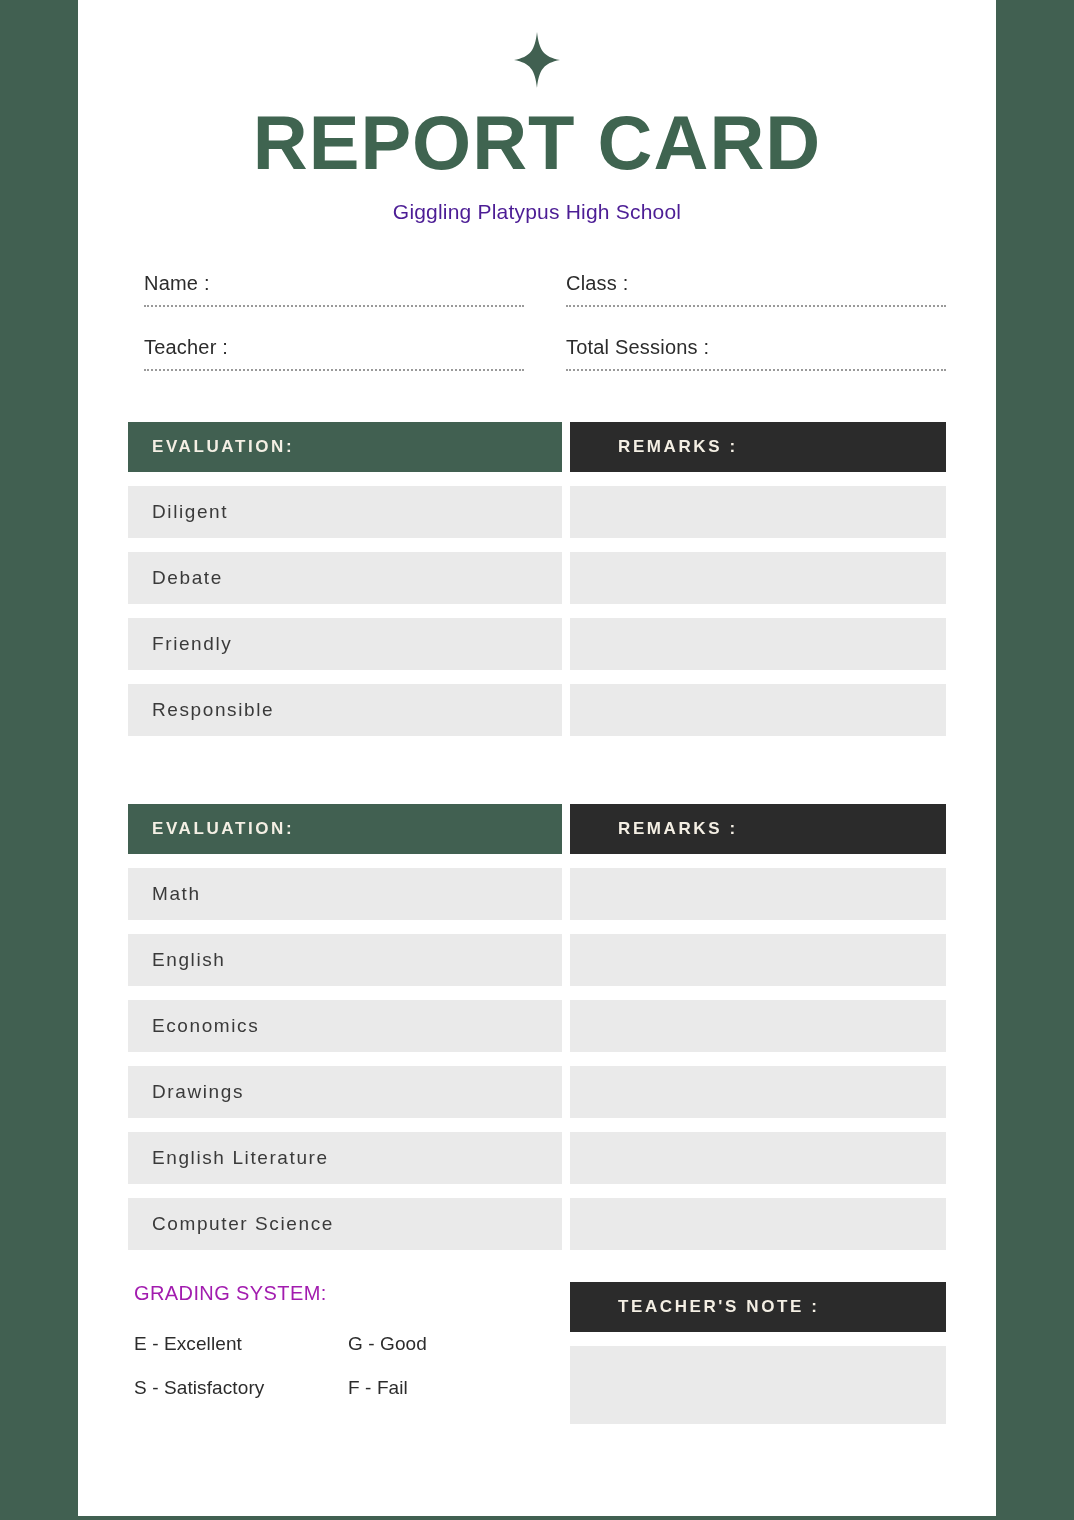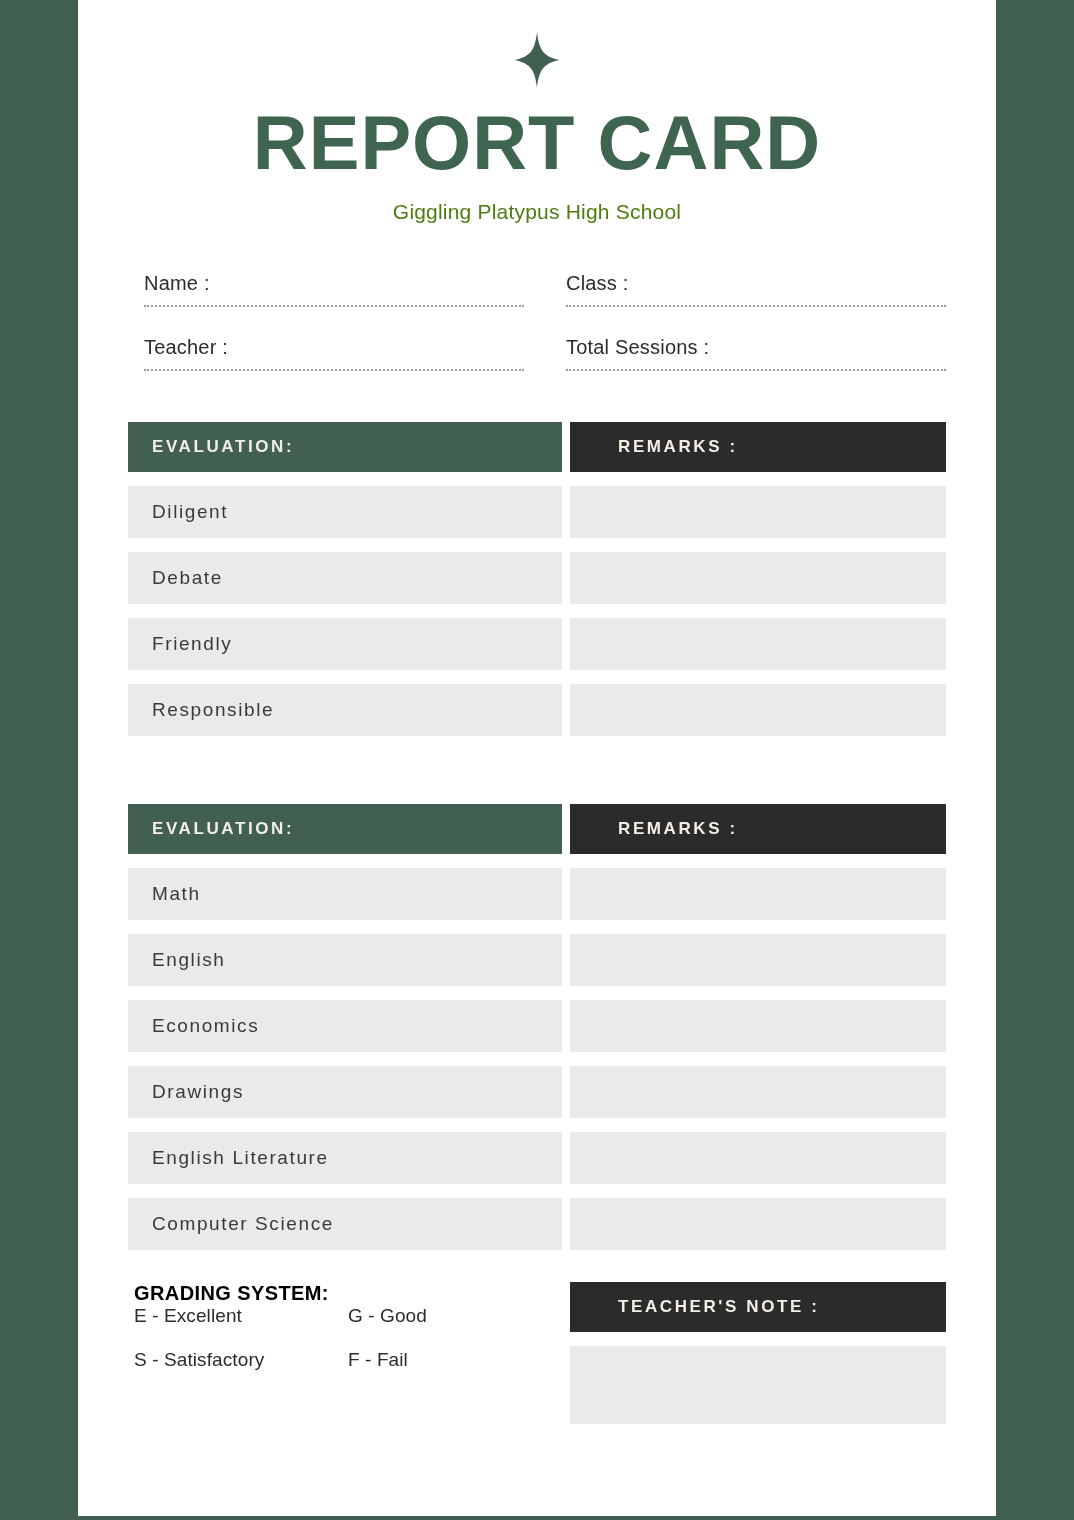--- a/index.html
+++ b/index.html
@@ -46,21 +46,21 @@
     line-height: 82px;
     font-weight: 700;
     letter-spacing: 1px;
     color: #3F6450;
     margin-top: 14px;
     font-family: "Liberation Sans", sans-serif;
   }
   .subtitle {
     text-align: center;
     font-size: 21px;
-    color: #4d7c0f;
+    color: #4c1d95;
     margin-top: 16px;
     letter-spacing: 0.2px;
   }
 
   
   .fields {
     margin-top: 48px;
     display: flex;
     flex-wrap: wrap;
     justify-content: space-between;
@@ -137,23 +137,24 @@
     gap: 8px;
     margin-top: 32px;
   }
   .grading {
     width: 434px;
     padding-left: 6px;
     box-sizing: border-box;
   }
   .grading-title {
     font-size: 20px;
-    font-weight: 700;
-    color: #000000;
+    font-weight: 400;
+    color: #a21caf;
     letter-spacing: 0.4px;
+    margin-bottom: 28px;
   }
   .grading-grid {
     display: flex;
     flex-wrap: wrap;
   }
   .grade-item {
     width: 50%;
     font-size: 19px;
     color: #2c2c2c;
     margin-bottom: 22px;

